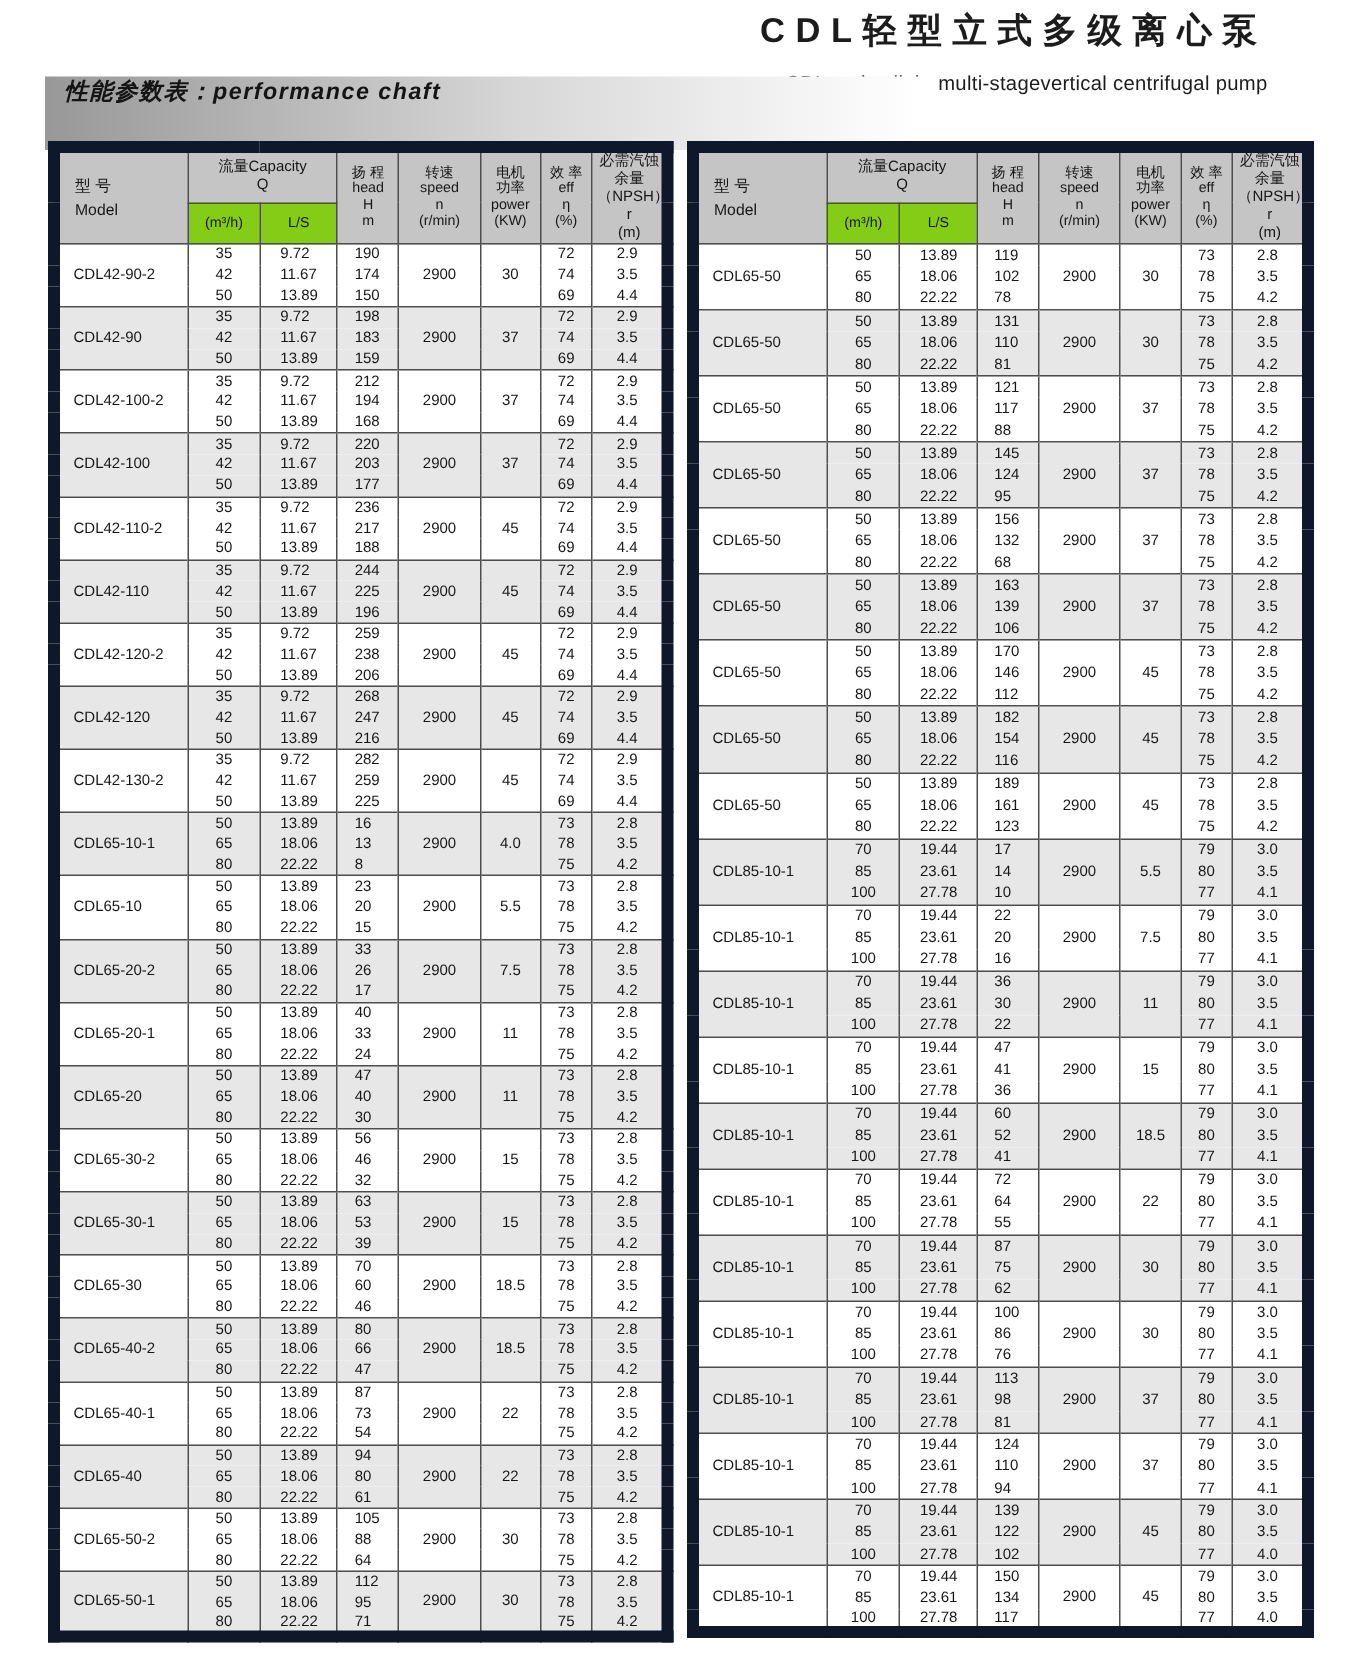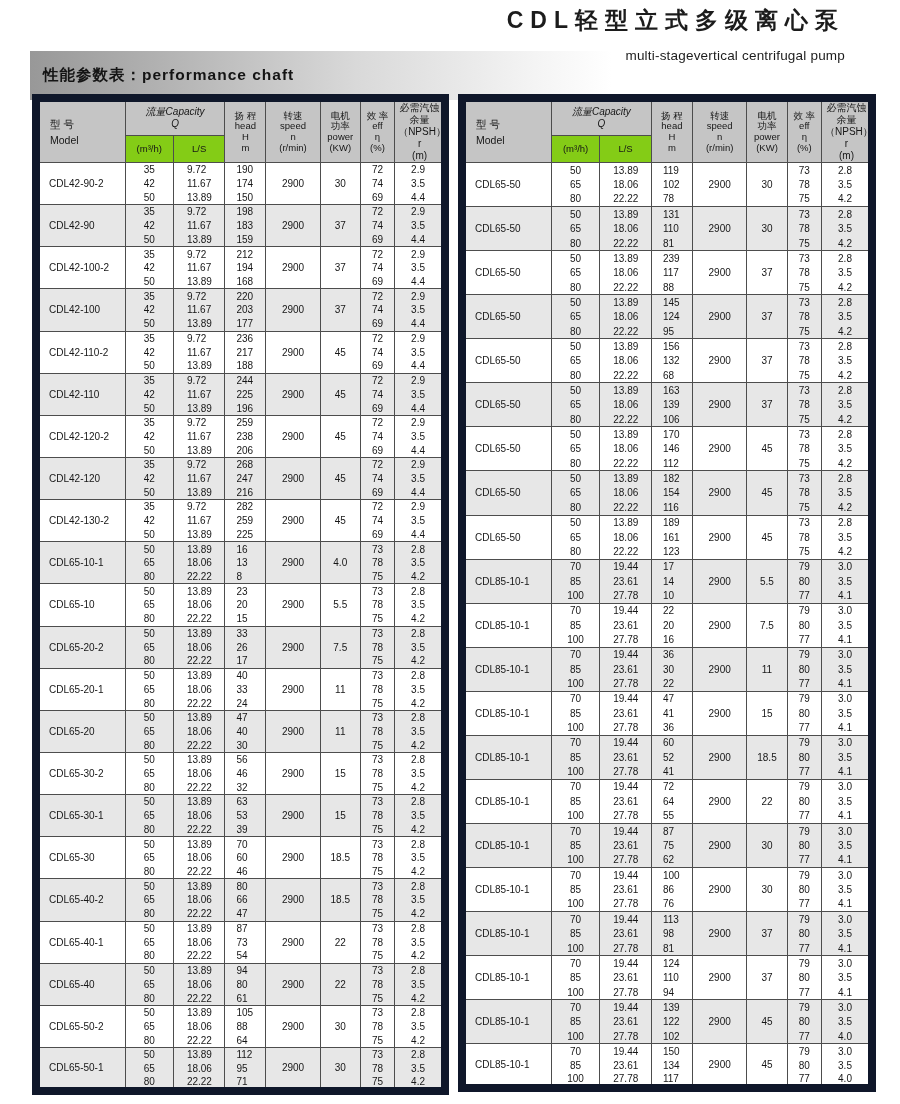--- a/index.html
+++ b/index.html
@@ -6,34 +6,34 @@
   body{
     width:900px;height:1104px;background:#ffffff;position:relative;
     font-family:"Liberation Sans", sans-serif;color:#161616;overflow:hidden;
   }
   .title-block{position:absolute;top:5px;right:55px;text-align:right;}
   .title-zh{font-size:23px;font-weight:bold;letter-spacing:7px;color:#1c1c1c;white-space:nowrap;}
   .title-en{font-size:13.5px;color:#1c1c1c;margin-top:12px;letter-spacing:0.2px;white-space:nowrap;}
   .section-bar{
     position:absolute;left:30px;top:51px;width:594px;height:49px;
     background:linear-gradient(to right,#989898,#d9d9d9 55%,#f4f4f4 85%,#ffffff 98%);
-    display:flex;align-items:center;
+    display:flex;align-items:flex-start;font-style:italic;
   }
   .section-bar span{font-size:15.5px;font-weight:bold;color:#141414;padding-left:13px;letter-spacing:1px;}
 
   table.spec{border-collapse:collapse;table-layout:fixed;border:8px solid #0f172a;}
   #table-left{position:absolute;left:32px;top:94px;width:417px;}
   #table-right{position:absolute;left:458px;top:94px;width:418px;}
   th,td{border-left:1px solid #4d4d4d;border-right:1px solid #4d4d4d;padding:0;font-weight:normal;}
   thead th{background:#c5c5c5;border-bottom:1px solid #4d4d4d;vertical-align:middle;}
   thead tr.hrow1{height:27px;}
   thead tr.hrow2{height:21px;}
   .hline{line-height:1.12;text-align:center;font-size:9.5px;}
   .th-model .hline{text-align:left;padding-left:10px;font-size:10.5px;line-height:1.55;}
-  .th-cap .hline{font-size:10px;line-height:1.2;font-style:italic;}
+  .th-cap .hline{font-size:10px;line-height:1.2;}
   .th-npsh .hline{text-align:center;padding-left:3px;font-size:10px;line-height:1.2;}
   .th-unit{font-size:9.5px;text-align:center;background:#84cc16;}
   tbody td{font-size:10px;vertical-align:middle;}
   #table-left tbody tr{height:14.05px;}
   #table-right tbody tr{height:14.7px;}
   tr.gfirst td{border-top:1px solid #4d4d4d;}
   tr.alt td{background:#e7e7e7;}
   .td-model{text-align:left;padding-left:9px;}
   .td-m3h{text-align:center;}
   .td-ls{text-align:left;padding-left:13px;}
@@ -743,21 +743,21 @@
         <td class="td-m3h">80</td>
         <td class="td-ls">22.22</td>
         <td class="td-head">81</td>
         <td class="td-eff">75</td>
         <td class="td-npsh">4.2</td>
       </tr>
       <tr class="gfirst ">
         <td class="td-model" rowspan="3">CDL65-50</td>
         <td class="td-m3h">50</td>
         <td class="td-ls">13.89</td>
-        <td class="td-head">239</td>
+        <td class="td-head">121</td>
         <td class="td-speed" rowspan="3">2900</td>
         <td class="td-power" rowspan="3">37</td>
         <td class="td-eff">73</td>
         <td class="td-npsh">2.8</td>
       </tr>
       <tr>
         <td class="td-m3h">65</td>
         <td class="td-ls">18.06</td>
         <td class="td-head">117</td>
         <td class="td-eff">78</td>

